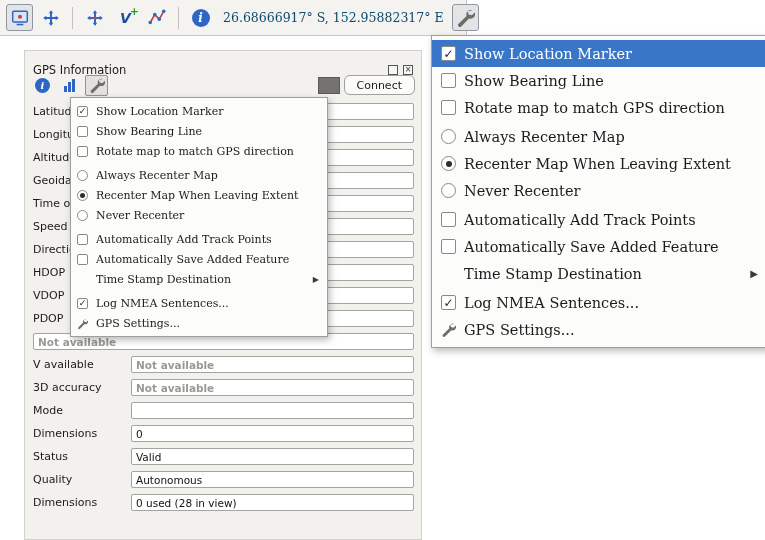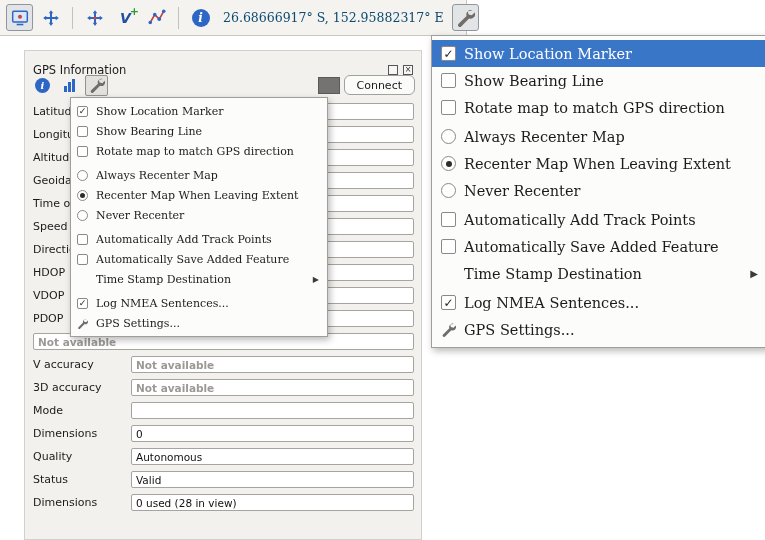--- a/index.html
+++ b/index.html
@@ -226,42 +226,42 @@
         <div class="field-input"></div>
       </div>
       <div class="field-row">
         <div class="field-label">PDOP</div>
         <div class="field-input"></div>
       </div>
       <div class="field-row">
         <div class="field-input muted">Not available</div>
       </div>
       <div class="field-row">
-        <div class="field-label">V accuracy</div>
+        <div class="field-label">V available</div>
         <div class="field-input muted">Not available</div>
       </div>
       <div class="field-row">
         <div class="field-label">3D accuracy</div>
         <div class="field-input muted">Not available</div>
       </div>
       <div class="field-row gap-before">
         <div class="field-label">Mode</div>
         <div class="field-input"></div>
       </div>
       <div class="field-row">
         <div class="field-label">Dimensions</div>
         <div class="field-input">0</div>
       </div>
       <div class="field-row">
+        <div class="field-label">Status</div>
+        <div class="field-input">Valid</div>
+      </div>
+      <div class="field-row">
         <div class="field-label">Quality</div>
         <div class="field-input">Autonomous</div>
-      </div>
-      <div class="field-row">
-        <div class="field-label">Status</div>
-        <div class="field-input">Valid</div>
       </div>
       <div class="field-row">
         <div class="field-label">Dimensions</div>
         <div class="field-input">0 used (28 in view)</div>
       </div>
     </div>
 </div>
 
 <div class="menu small-menu">
     <div class="menu-item">

